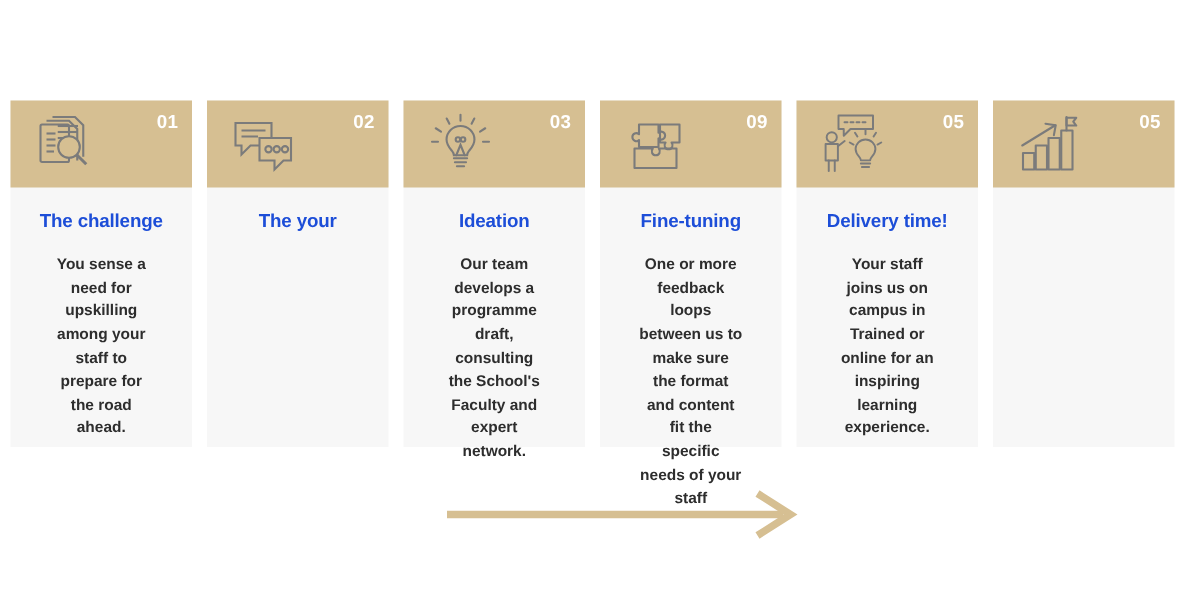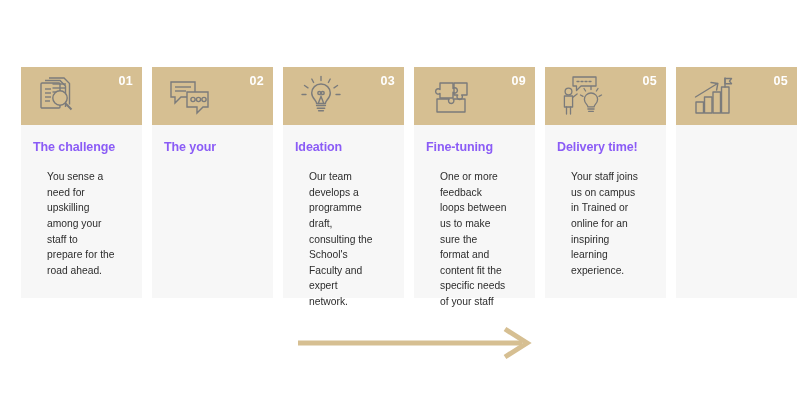--- a/index.html
+++ b/index.html
@@ -14,25 +14,26 @@
     overflow: hidden;
   }
   .board {
     position: relative;
     width: 800px;
     height: 410px;
     background: #ffffff;
   }
   .cards-row {
     position: absolute;
-    left: 21px;
+    left: 7px;
     top: 67px;
     width: 776px;
     display: flex;
     gap: 10px;
+    text-align: center;
   }
   .card {
     width: 121px;
     background: #f7f7f7;
     display: flex;
     flex-direction: column;
     height: 231px;
   }
   .card-header {
     position: relative;
@@ -63,28 +64,28 @@
     letter-spacing: 0.3px;
     font-family: "Liberation Sans", sans-serif;
   }
   .card-body {
     padding: 15px 12px 10px 12px;
     flex: 1 1 auto;
   }
   .card-title {
     font-size: 12.5px;
     font-weight: 700;
-    color: #8b5cf6;
+    color: #1d4ed8;
     line-height: 1.2;
     margin: 0 0 11px 0;
     letter-spacing: -0.1px;
   }
   .card-text {
     font-size: 10.3px;
-    font-weight: 400;
+    font-weight: 700;
     color: #2d2d2d;
     line-height: 1.52;
     margin: 14px;
   }
   .arrow-wrap {
     position: absolute;
     left: 296px;
     top: 325px;
     width: 236px;
     height: 36px;

